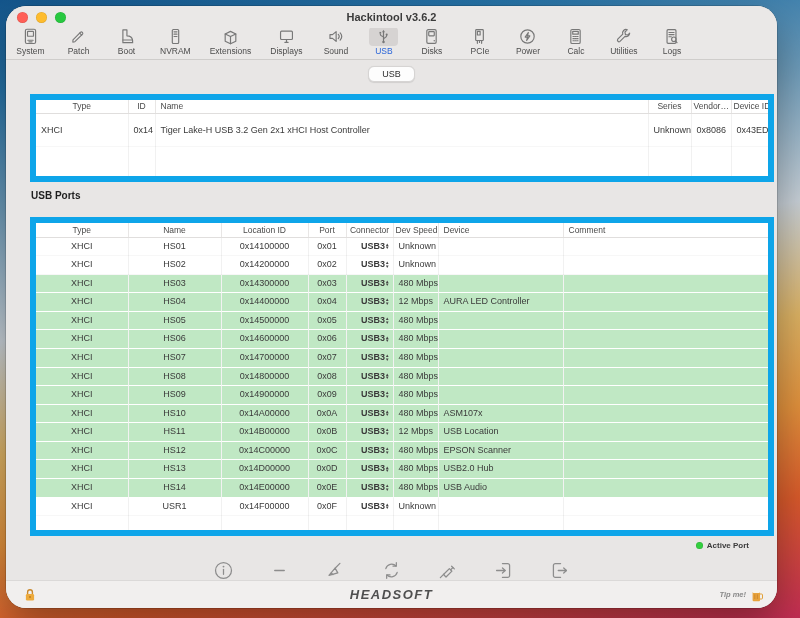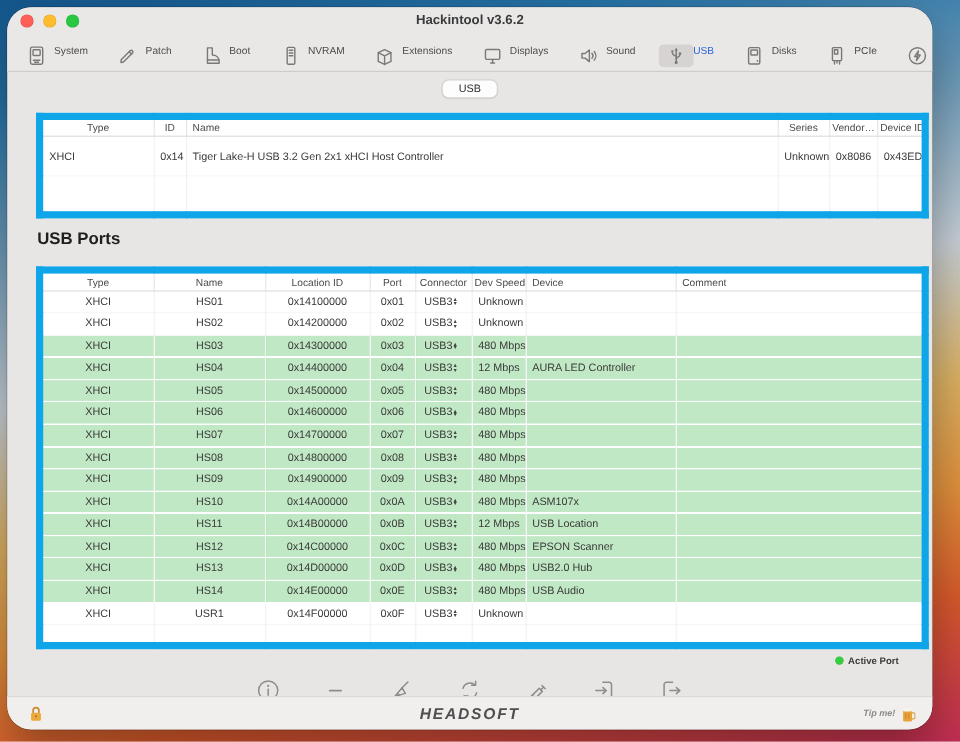--- a/index.html
+++ b/index.html
@@ -15,21 +15,21 @@
     box-shadow:0 0 0 .5px rgba(0,0,0,.28), 0 18px 40px rgba(0,0,0,.35);
   }
   
   .titlebar { height:22px; position:relative; display:flex; align-items:center; justify-content:center; background:#eae8e7; }
   .lights { position:absolute; left:11px; top:6px; display:flex; gap:8px; }
   .light { width:11px; height:11px; border-radius:50%; box-shadow:inset 0 0 0 .5px rgba(0,0,0,.12); }
   .light.red{ background:#ff5f57; } .light.yellow{ background:#febc2e; } .light.green{ background:#28c840; }
   .title { font-size:11px; font-weight:bold; color:#3b3b3b; }
   
   .toolbar { display:flex; align-items:flex-end; gap:19px; padding:1px 10px 3px; height:32px; background:#eae8e7; border-bottom:1px solid #cfcdcb; }
-  .tb-item { display:flex; flex-direction:row; cursor:default; }
+  .tb-item { display:flex; flex-direction:column; align-items:center; cursor:default; }
   .tb-icon { height:19px; display:flex; align-items:center; justify-content:center; padding:1px 6px; border-radius:4px; }
   .tb-icon svg { display:block; }
   .tb-item.selected .tb-icon { background:#d6d3d2; }
   .tb-label { font-size:8.5px; line-height:10px; color:#4c4c4c; white-space:nowrap; }
   .tb-item.selected .tb-label { color:#2a65d9; }
   
   .tabrow { display:flex; justify-content:center; margin-top:6px; }
   .tab-pill { background:#fdfdfd; border:1px solid #d6d4d3; border-radius:6px; padding:2px 13px; font-size:9px; color:#2f2f2f; box-shadow:0 .5px 1px rgba(0,0,0,.1); }
   
   table { border-collapse:collapse; table-layout:fixed; background:#fff; border:6px solid #0ea5e9; color:#3a3a3a; }
@@ -39,23 +39,23 @@
   .al { text-align:left; padding:0 5px; } .ac { text-align:center; padding:0 2px; }
   table.ctrl { width:738px; height:88px; margin:12px 0 0 24px; }
   table.ctrl th { height:16px; }
   table.ctrl td { height:17px; vertical-align:middle; }
   table.ports { width:738px; height:319px; margin:4px 0 0 24px; }
   table.ports th { height:17px; }
   table.ports td { height:11.5px; line-height:11.5px; }
   tr.active td { background:#c0e8c4; border-bottom:1px solid rgba(255,255,255,.35); border-right:1px solid rgba(0,0,0,.05); }
   tr.plain td { border-bottom:1px solid rgba(0,0,0,.03); }
   tr.filler td { border-bottom:none; }
-  .conn { display:flex; justify-content:flex-start; align-items:center; padding:0 3px 0 7px; }
+  .conn { display:flex; justify-content:flex-end; align-items:center; padding:0 3px 0 7px;font-weight:bold; }
   .stepper { display:inline-flex; flex-direction:column; font-size:4.5px; line-height:3.6px; color:#444; }
-  .section-label { margin:8px 0 16px 25px; font-size:14px; font-weight:bold; color:#1f1f1f; }
+  .section-label { margin:8px 0 16px 25px; font-size:10px; font-weight:bold; color:#1f1f1f; }
   
   .legend { display:flex; justify-content:flex-end; align-items:center; gap:4px; margin:5px 28px 0 0; height:9px; }
   .dot { width:7px; height:7px; border-radius:50%; background:#33cf3f; box-shadow:inset 0 0 0 .5px rgba(0,0,0,.15); }
   .legend-label { font-size:8px; font-weight:bold; color:#3c3c3c; }
   
   .actions { display:flex; justify-content:center; gap:32px; margin-top:8px; }
   .action-btn { width:24px; height:24px; background:none; border:none; display:flex; align-items:center; justify-content:center; }
   
   .footer { position:absolute; left:0; right:0; bottom:0; height:28px; background:#f1efee; border-top:1px solid #dbd9d8; display:flex; align-items:center; }
   .footer-lock { margin-left:18px; display:flex; }

